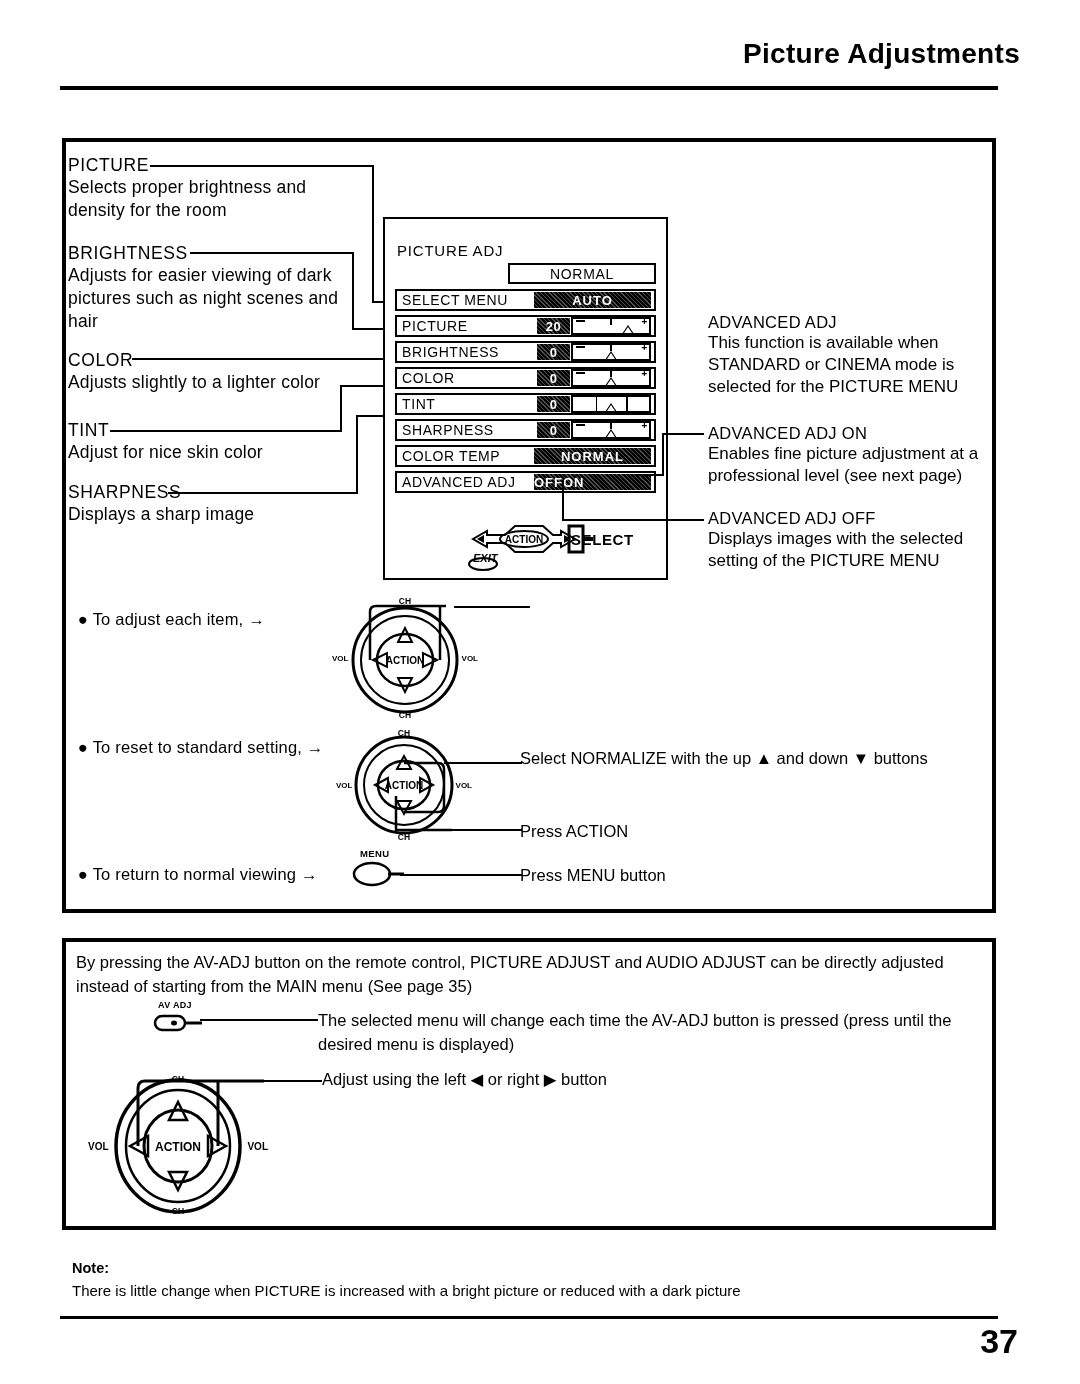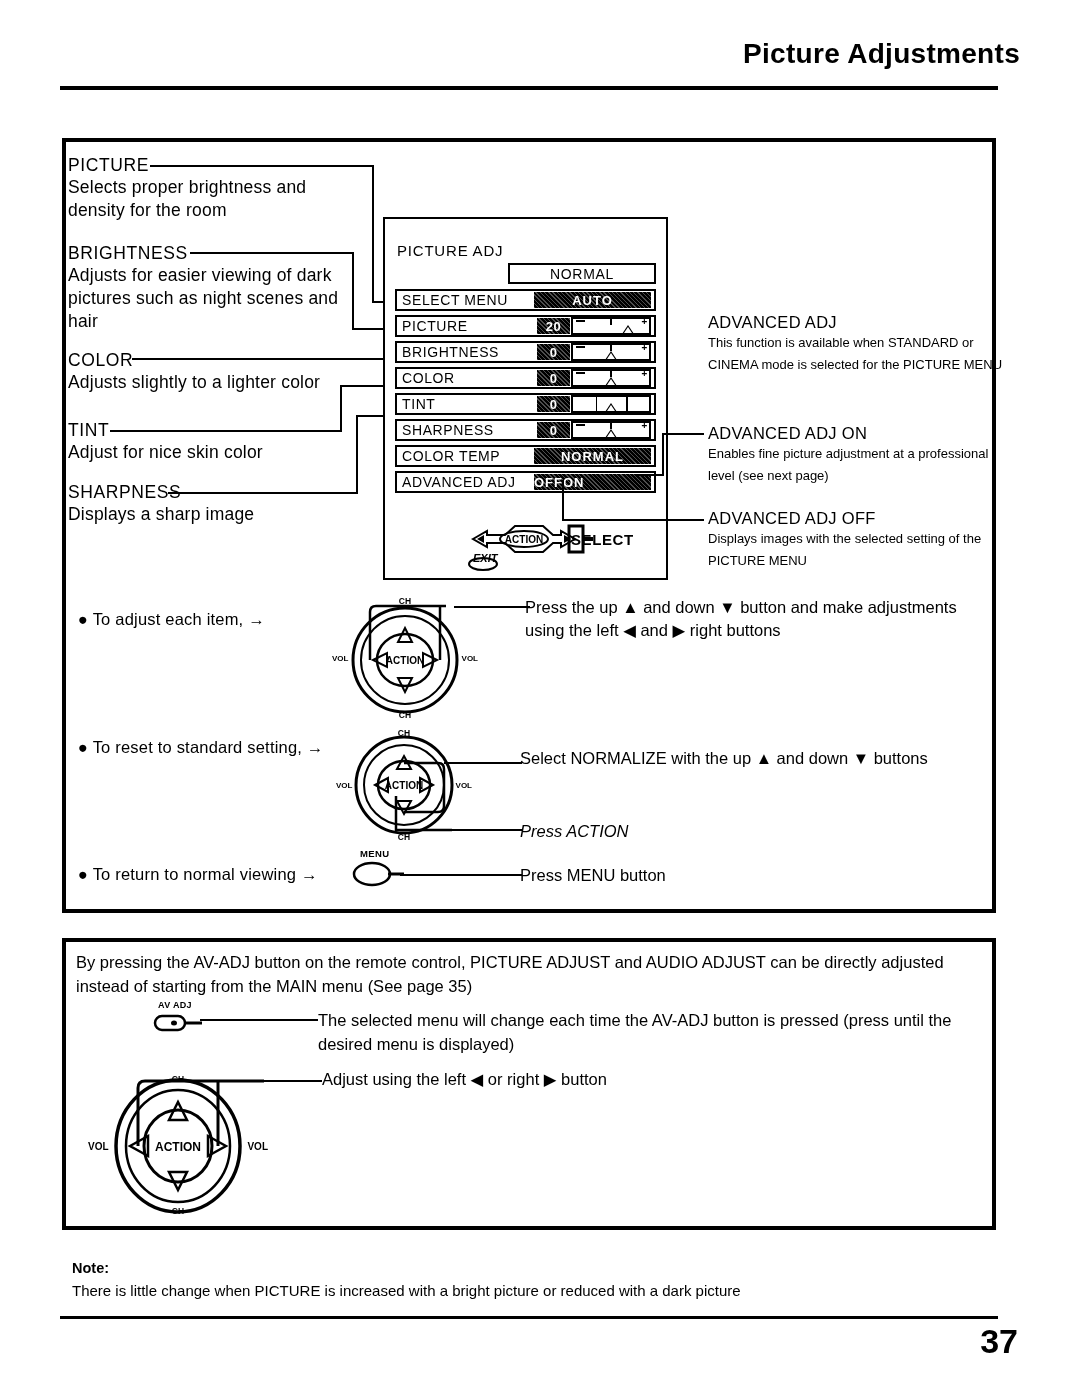--- a/index.html
+++ b/index.html
@@ -30,21 +30,21 @@
     border:4px solid #000;box-sizing:border-box;background:#fff;
   }
 
   
   .desc{position:absolute;width:300px;}
   .desc .t{font-size:17.5px;line-height:23px;letter-spacing:.2px;}
   .desc .h{font-size:17.5px;letter-spacing:.6px;}
 
   
   .rdesc{position:absolute;width:300px;}
-  .rdesc .t{font-size:13px;line-height:22px;}
+  .rdesc .t{font-size:17px;line-height:22px;}
   .rdesc .h{font-size:16.5px;letter-spacing:.3px;}
 
   
   #osd{
     position:absolute;left:383px;top:196px;width:285px;height:363px;
     border:2px solid #000;box-sizing:border-box;background:#fff;
     padding:21px 10px 0 10px;
     margin-top:21px;
   }
   #osd-title{font-size:15px;letter-spacing:.8px;margin:2px 0 4px 2px;}
@@ -300,21 +300,20 @@
 
       <path d="M40 62 L40 14 Q40 8 46 8 L116 8" fill="none" stroke="#000" stroke-width="2.5"></path>
       <path d="M110 62 L110 8" fill="none" stroke="#000" stroke-width="2.5"></path>
     </svg>
     <span class="ch-t" style="top:-2px;">CH</span>
     <span class="ch-b" style="bottom:-2px;">CH</span>
     <span class="vol-l" style="left:2px;">VOL</span>
     <span class="vol-r" style="right:2px;">VOL</span>
   </div>
   <div class="ln hline" style="left:454px;top:606px;width:76px;"></div>
-  <div class="instr" style="left:525px;top:596px;width:460px;">Press the up ▲ and down ▼ button and make adjustments using the left ◀ and ▶ right  buttons</div>
 
   <div class="wheel" style="left:334px;top:730px;width:140px;height:110px;">
     <svg width="140" height="110" viewBox="0 0 140 110">
       <ellipse cx="70" cy="55" rx="48" ry="48" fill="none" stroke="#000" stroke-width="3"></ellipse>
       <ellipse cx="70" cy="55" rx="40" ry="40" fill="none" stroke="#000" stroke-width="2"></ellipse>
       <ellipse cx="70" cy="55" rx="26" ry="24" fill="none" stroke="#000" stroke-width="2.5"></ellipse>
       <text x="70" y="59" font-size="10" font-weight="bold" text-anchor="middle" font-family="Liberation Sans, sans-serif">ACTION</text>
       <path d="M70 26 L77 39 L63 39 Z" fill="none" stroke="#000" stroke-width="2"></path>
       <path d="M70 84 L77 71 L63 71 Z" fill="none" stroke="#000" stroke-width="2"></path>
       <path d="M41 55 L54 48 L54 62 Z" fill="none" stroke="#000" stroke-width="2"></path>
@@ -326,21 +325,21 @@
     </svg>
     <span class="ch-t" style="top:-2px;">CH</span>
     <span class="ch-b" style="bottom:-2px;">CH</span>
     <span class="vol-l" style="left:2px;">VOL</span>
     <span class="vol-r" style="right:2px;">VOL</span>
   </div>
   <div class="ln hline" style="left:444px;top:762px;width:78px;"></div>
   <div class="instr" style="left:520px;top:747px;width:470px;">Select NORMALIZE with the up ▲ and down ▼ buttons</div>
 
   <div class="ln hline" style="left:450px;top:829px;width:72px;"></div>
-  <div class="instr" style="left:520px;top:820px;font-style:italic;">Press ACTION</div>
+  <div class="instr" style="left:520px;top:820px;">Press ACTION</div>
 
   <div style="position:absolute;left:352px;top:848px;">
     <div style="font-size:9.5px;font-weight:bold;letter-spacing:.4px;margin-left:8px;">MENU</div>
     <svg width="52" height="30" viewBox="0 0 52 30">
       <ellipse cx="20" cy="15" rx="18" ry="11" fill="none" stroke="#000" stroke-width="2.5"></ellipse>
       <path d="M36 15 L52 15" stroke="#000" stroke-width="3"></path>
     </svg>
   </div>
   <div class="ln hline" style="left:400px;top:874px;width:122px;"></div>
   <div class="instr" style="left:520px;top:864px;">Press MENU button</div>

